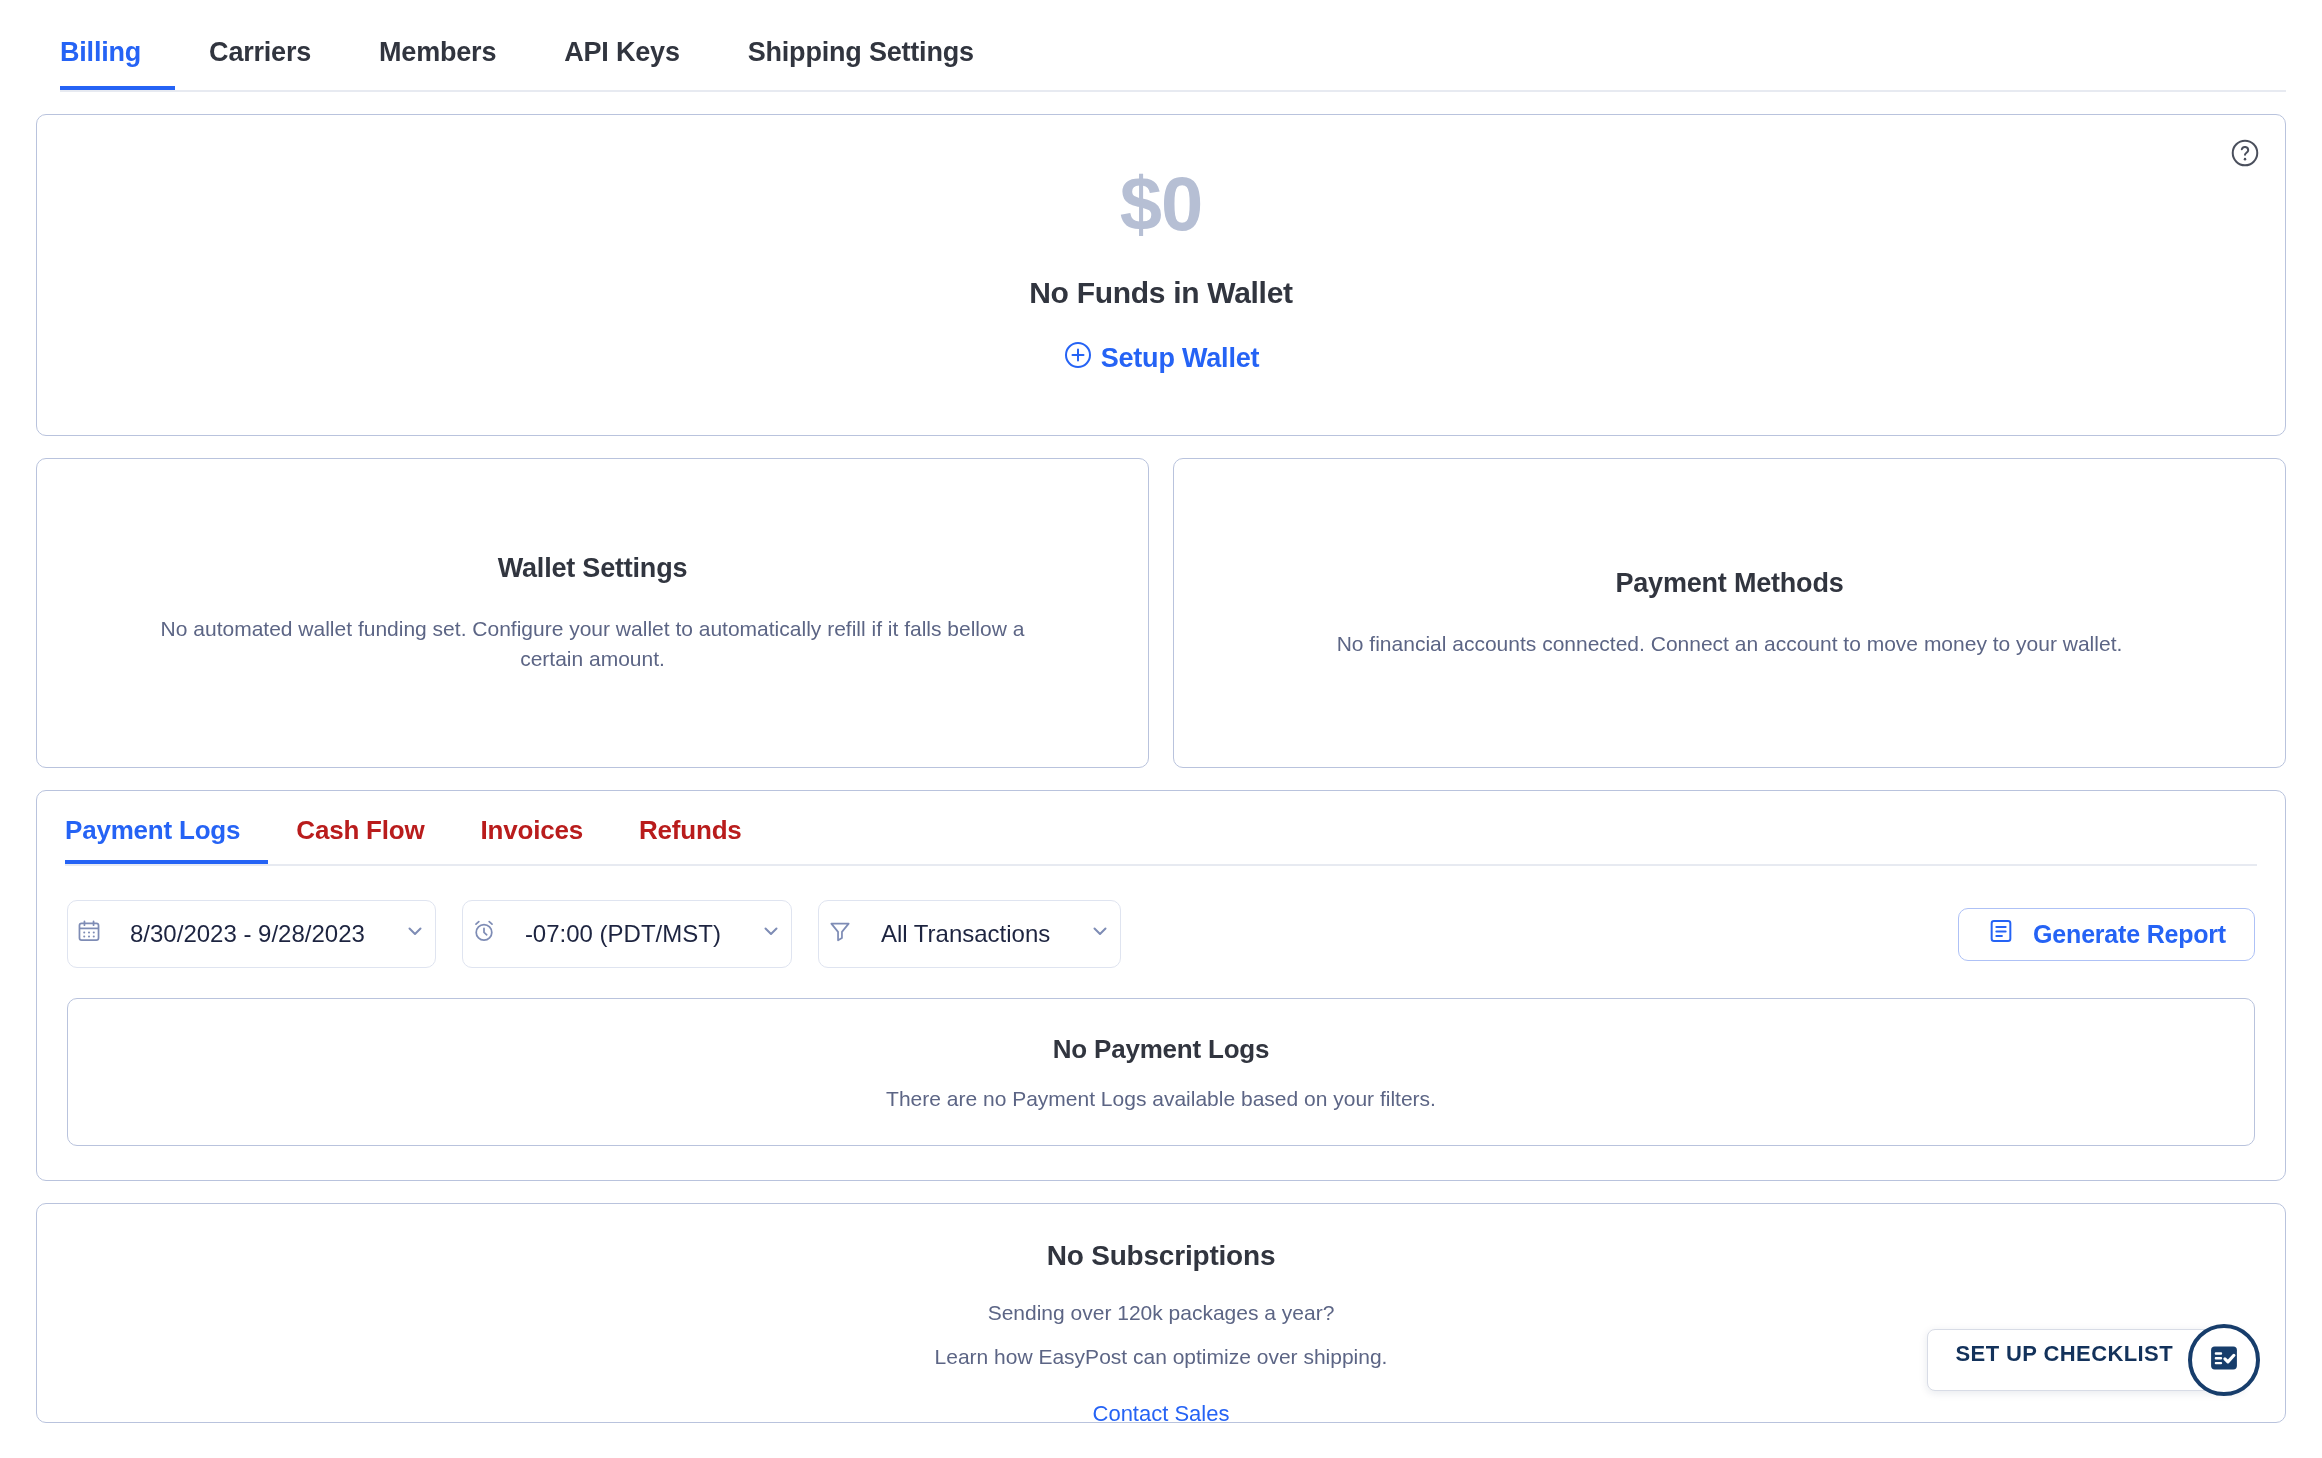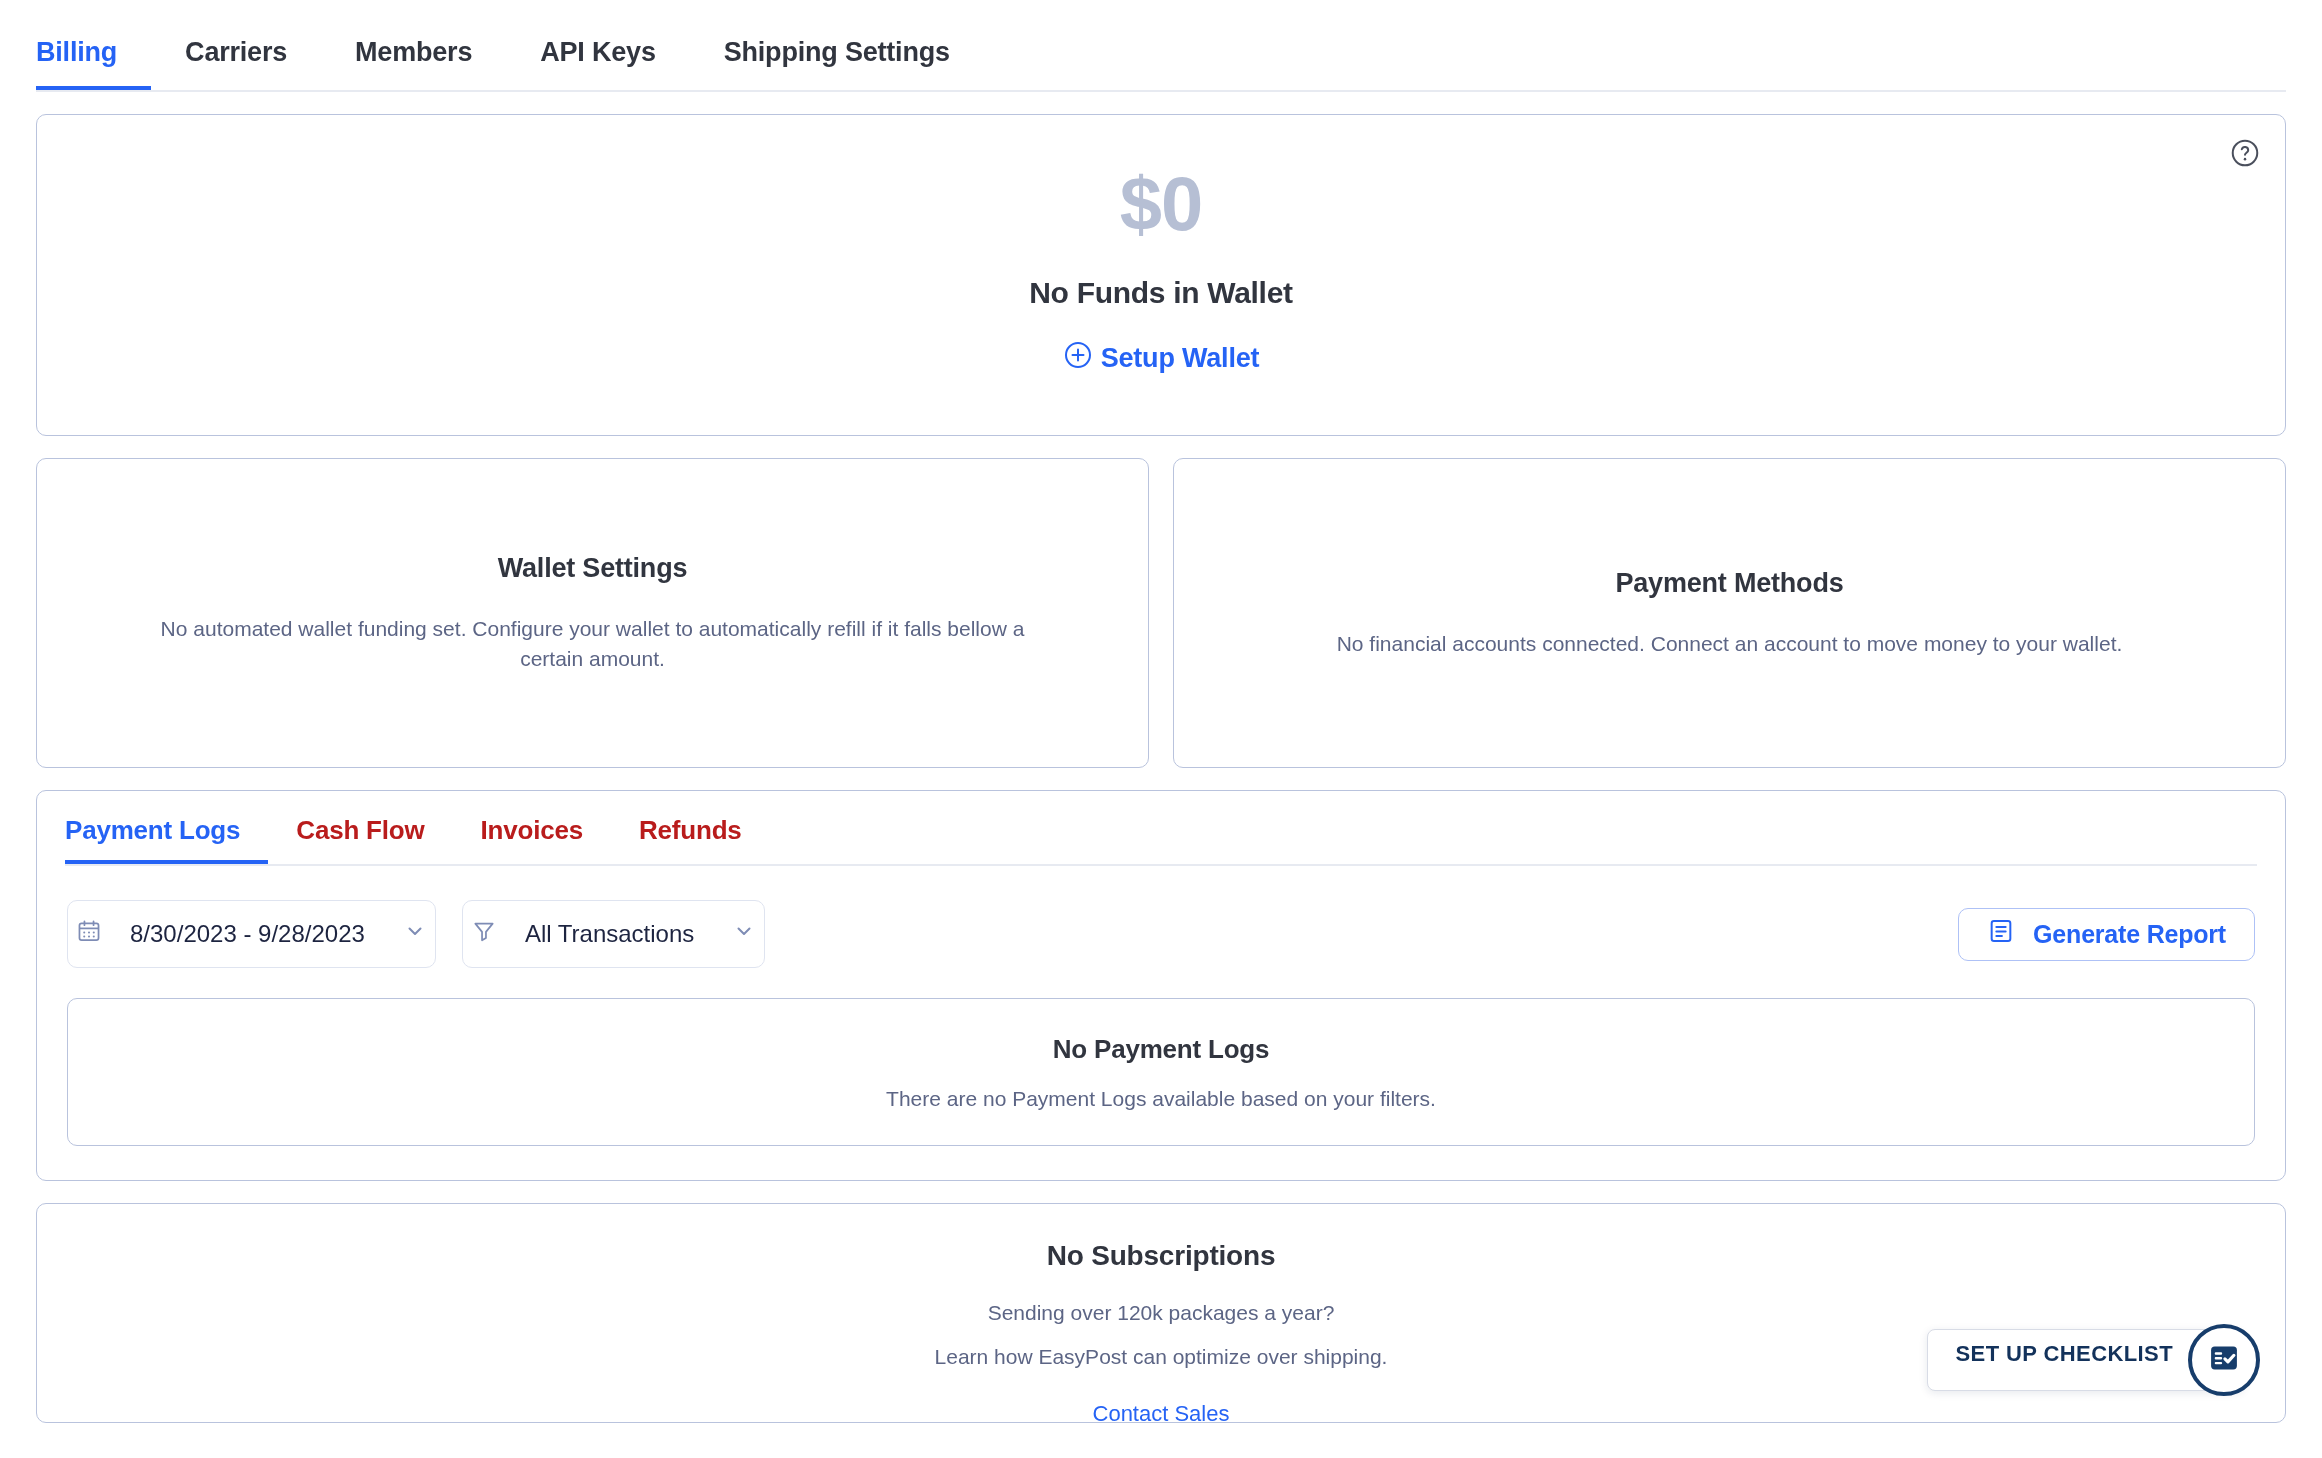--- a/index.html
+++ b/index.html
@@ -21,20 +21,21 @@
   }
 
   
   .topnav {
     height: 92px;
     display: flex;
     align-items: flex-end;
     gap: 0;
     border-bottom: 2px solid #e7eaf1;
     position: relative;
+    margin-left: 24px;
   }
   .topnav-item {
     font-size: 27px;
     font-weight: 700;
     color: #31353f;
     padding: 0 34px 22px 34px;
     cursor: pointer;
     white-space: nowrap;
     letter-spacing: -0.2px;
   }
@@ -358,20 +359,35 @@
           </svg>
         </span>
         <span>8/30/2023 - 9/28/2023</span>
         <span class="chev">
           <svg width="24" height="24" viewBox="0 0 24 24" fill="none">
             <path d="M6.5 9.5 12 15l5.5-5.5" stroke="#7e8cb5" stroke-width="2" stroke-linecap="round" stroke-linejoin="round"></path>
           </svg>
         </span>
       </div>
 
+      <div class="filter-pill">
+        <span>
+          <svg width="26" height="26" viewBox="0 0 24 24" fill="none">
+            <circle cx="12" cy="13.3" r="7.2" stroke="#7e8cb5" stroke-width="1.6"></circle>
+            <path d="M12 9.6v3.7l2.5 2.2" stroke="#7e8cb5" stroke-width="1.6" stroke-linecap="round" stroke-linejoin="round"></path>
+            <path d="M4.6 5.6 7.2 3.4M19.4 5.6 16.8 3.4" stroke="#7e8cb5" stroke-width="1.6" stroke-linecap="round"></path>
+          </svg>
+        </span>
+        <span>-07:00 (PDT/MST)</span>
+        <span class="chev">
+          <svg width="24" height="24" viewBox="0 0 24 24" fill="none">
+            <path d="M6.5 9.5 12 15l5.5-5.5" stroke="#7e8cb5" stroke-width="2" stroke-linecap="round" stroke-linejoin="round"></path>
+          </svg>
+        </span>
+      </div>
 
       <div class="filter-pill">
         <span>
           <svg width="26" height="26" viewBox="0 0 24 24" fill="none">
             <path d="M4 5.2h16l-6.2 7.6v5.6l-3.6 2.2v-7.8L4 5.2Z" stroke="#7e8cb5" stroke-width="1.6" stroke-linejoin="round"></path>
           </svg>
         </span>
         <span>All Transactions</span>
         <span class="chev">
           <svg width="24" height="24" viewBox="0 0 24 24" fill="none">

